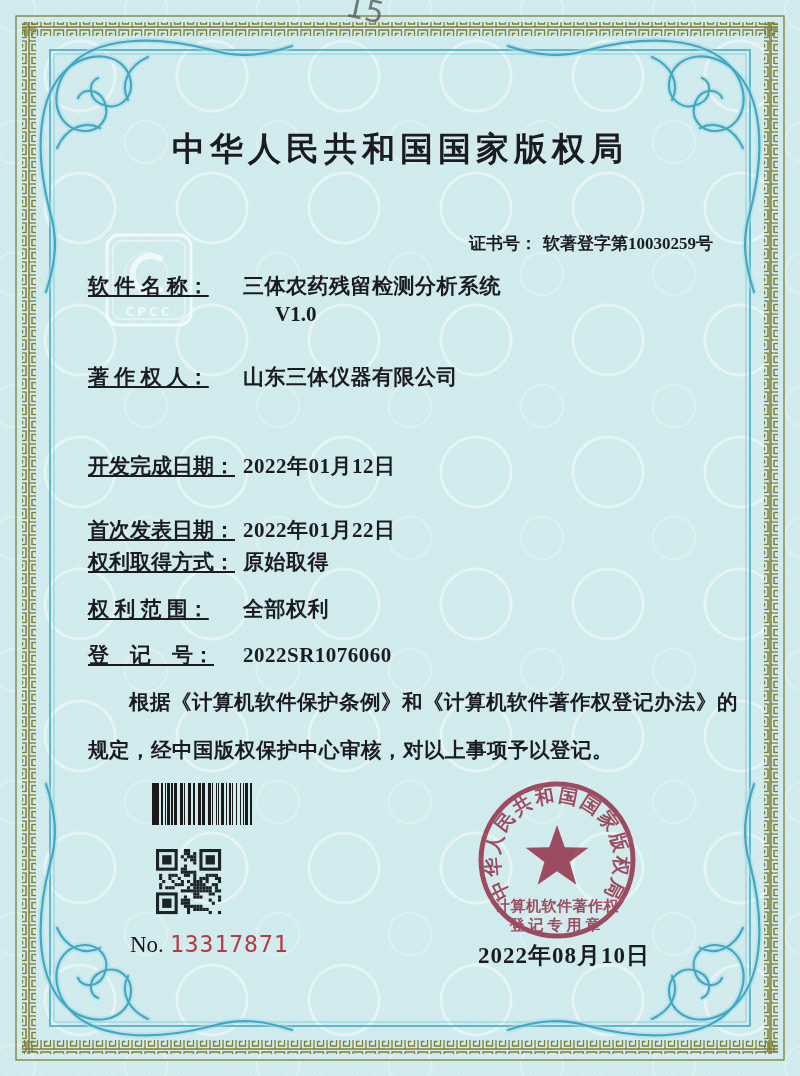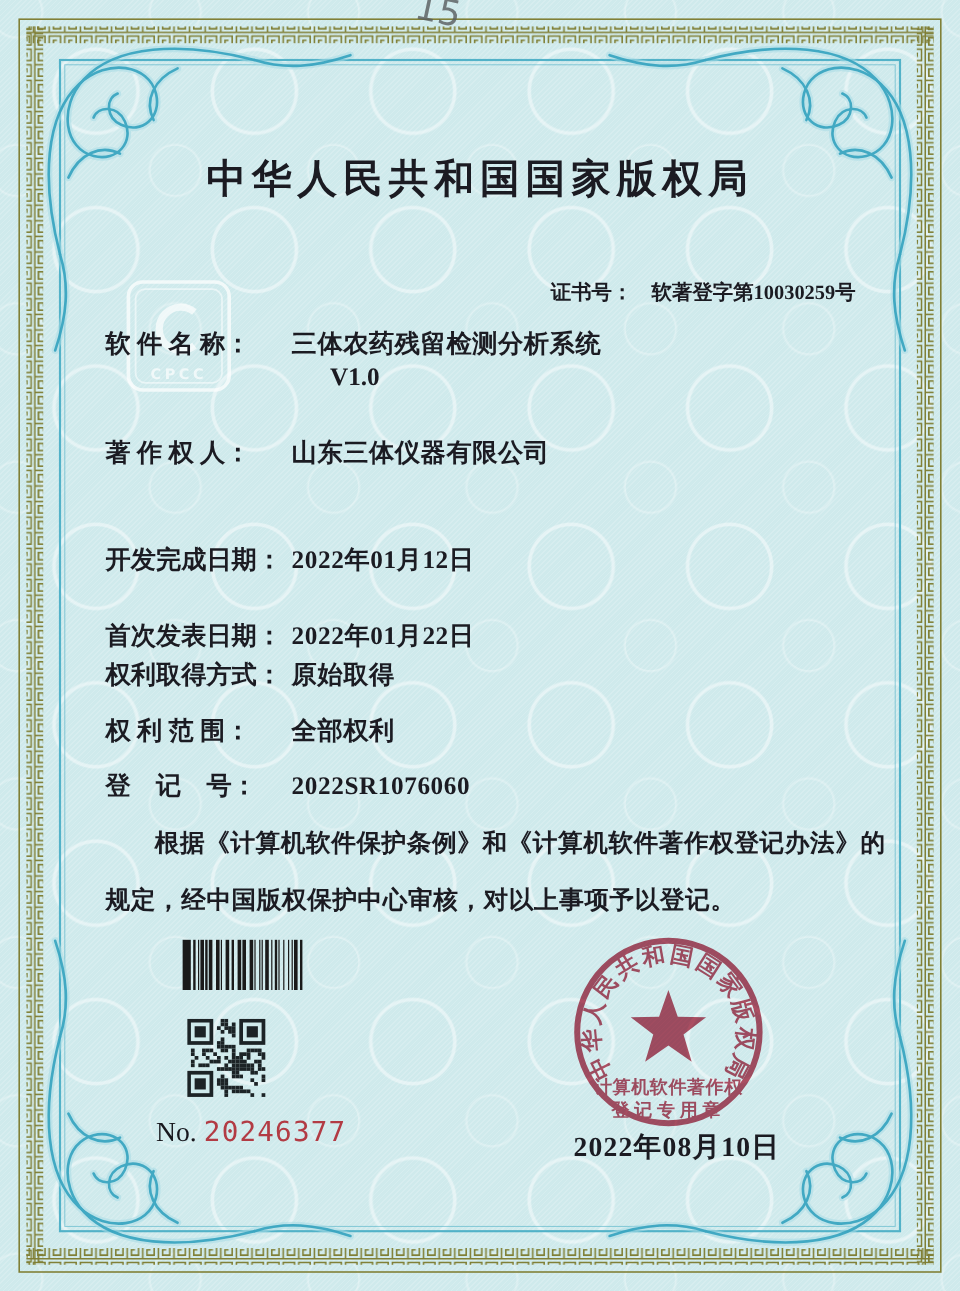--- a/index.html
+++ b/index.html
@@ -17,23 +17,23 @@
   }
   svg{display:block}
   .frame{position:absolute;left:0;top:0;}
   .pencil{position:absolute;left:346px;top:-8px;font-size:30px;color:#585c5e;opacity:.8;
     transform:rotate(12deg);font-family:"DejaVu Sans",sans-serif;}
   .title{position:absolute;top:127px;left:0;width:100%;text-align:center;
     font-size:33px;font-weight:bold;letter-spacing:5px;}
   .subtitle{position:absolute;top:175px;left:0;width:100%;text-align:center;
     font-size:38px;font-weight:bold;letter-spacing:3px;}
   .certno{position:absolute;top:232px;right:87px;font-size:17px;font-weight:bold;white-space:nowrap;}
-  .certno .lbl{margin-right:16px;}
+  .certno .lbl{margin-right:6px;}
   .row{position:absolute;left:88px;width:640px;font-size:21px;font-weight:bold;white-space:nowrap;}
-  .row .lbl{display:inline-block;width:155px;}
+  .row .lbl{display:inline-block;width:155px;text-decoration:underline;}
   .row .val{letter-spacing:.5px;}
   .val2{position:absolute;left:243px;top:302px;font-size:21px;font-weight:bold;margin-left:32px;}
   .stmt{position:absolute;left:88px;width:634px;font-size:20.5px;font-weight:bold;
     letter-spacing:.5px;white-space:nowrap;}
   .stmt.first{padding-left:41px;}
   .barcode{position:absolute;left:152px;top:783px;}
   .qr{position:absolute;left:156px;top:849px;}
   .serial{position:absolute;left:130px;top:931px;font-size:23px;white-space:nowrap;}
   .serial .prefix{color:#17171d;margin-top:32px;}
   .serial .digits{color:#b23b44;font-family:"DejaVu Sans Mono",monospace;letter-spacing:1px;margin-left:6px;}
@@ -287,21 +287,21 @@
         <rect x="43.4" y="0.0" width="21.7" height="21.7" fill="#1c2326"></rect>
         <rect x="46.5" y="3.1" width="15.5" height="15.5" fill="#cfeaec"></rect>
         <rect x="49.6" y="6.2" width="9.3" height="9.3" fill="#1c2326"></rect>
         <rect x="0.0" y="43.4" width="21.7" height="21.7" fill="#1c2326"></rect>
         <rect x="3.1" y="46.5" width="15.5" height="15.5" fill="#cfeaec"></rect>
         <rect x="6.2" y="49.6" width="9.3" height="9.3" fill="#1c2326"></rect>
       </g>
   </svg>
 
   <div class="serial">
-    <span class="prefix">No.</span><span class="digits">20246377</span>
+    <span class="prefix">No.</span><span class="digits">13317871</span>
   </div>
 
   <svg class="seal" width="180" height="180" viewBox="0 0 180 180">
     <defs>
       <path id="seal-arc" d="M49 129 A58 58 0 1 1 131 129" fill="none"></path>
     </defs>
     <circle cx="90" cy="88" r="76" fill="none" stroke="#b9455a" stroke-width="5"></circle>
     <polygon fill="#b9455a" points="90,53 97.8,75.3 121.4,75.8 102.6,90.1 109.4,112.7 90,99.2 70.6,112.7 77.4,90.1 58.6,75.8 82.2,75.3"></polygon>
     <text font-size="19" font-weight="bold" letter-spacing="2.5" fill="#b9455a" font-family="Liberation Serif, DejaVu Serif, serif">
       <textPath href="#seal-arc" startOffset="8">中华人民共和国国家版权局</textPath>

